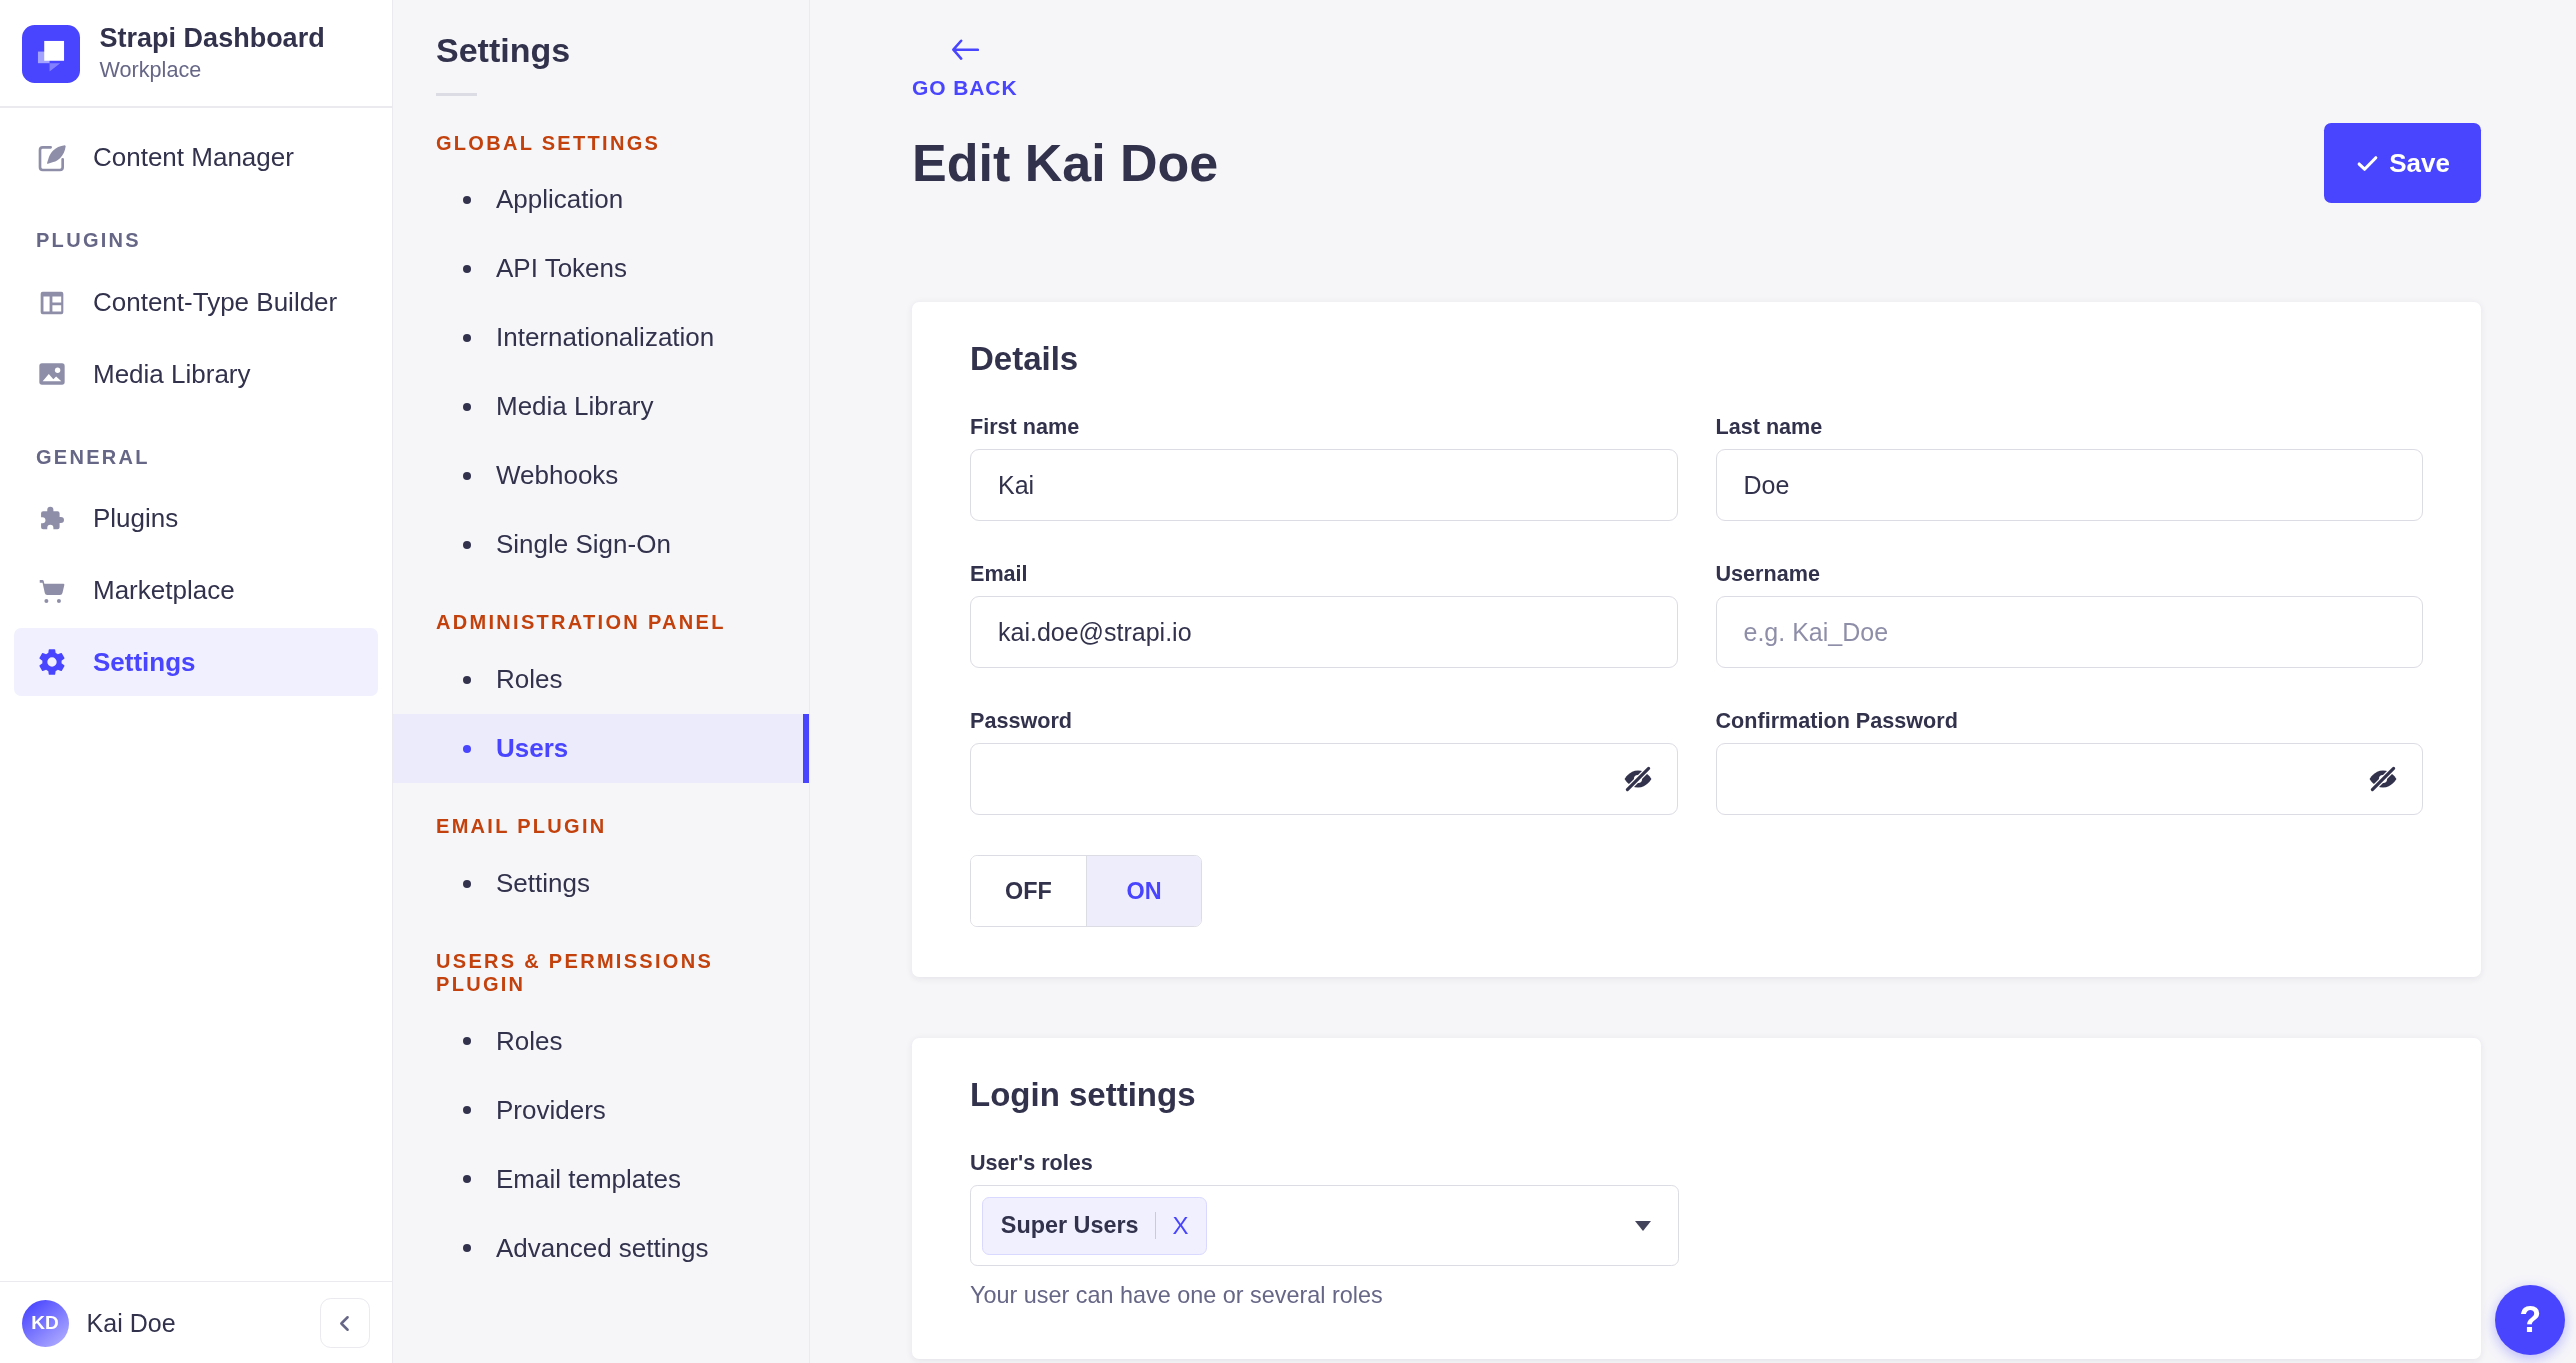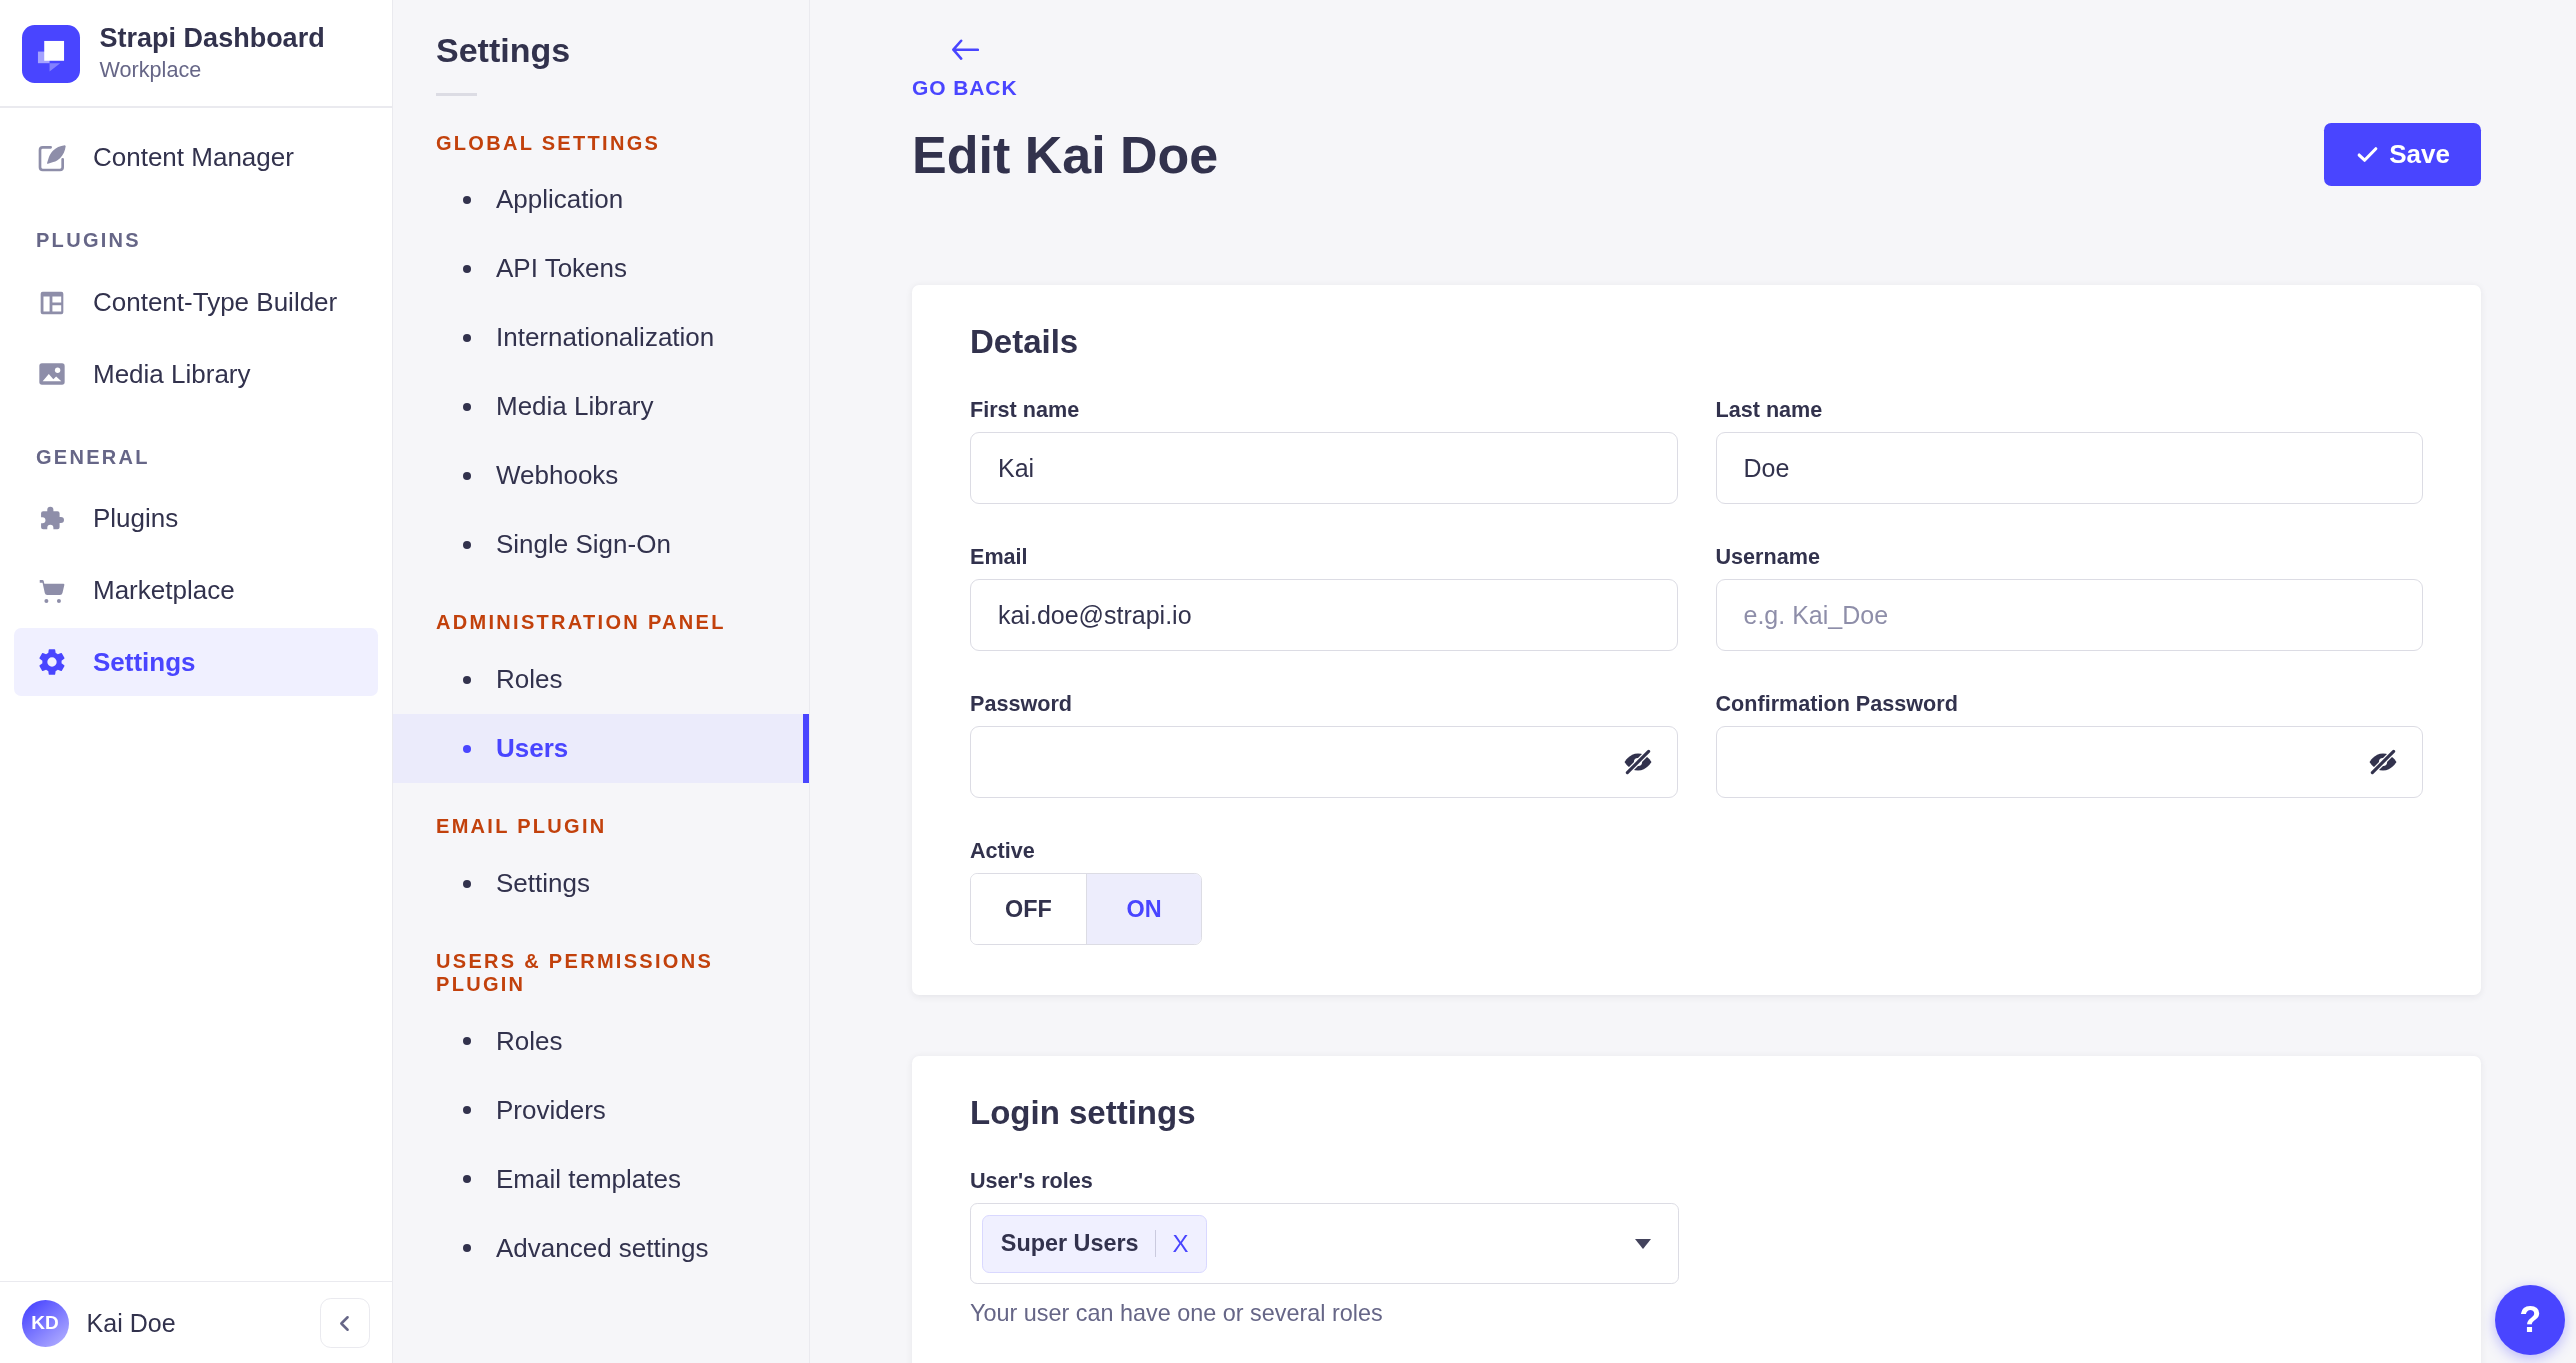--- a/index.html
+++ b/index.html
@@ -39,21 +39,21 @@
   .bullet{width:8px;height:8px;min-width:8px;border-radius:50%;background:currentColor;display:inline-block;}
   .subnav-item.active{background:#ebebfb;color:#4945ff;font-weight:700;}
   .subnav-item.active::after{content:"";position:absolute;right:0;top:0;bottom:0;width:6.3px;background:#4945ff;}
 
   
   .content{flex:1;padding:38px 95px 0 102px;position:relative;overflow:hidden;}
   .back-link{display:inline-flex;align-items:center;gap:14.4px;color:#4945ff;font-weight:700;font-size:21px;letter-spacing:0.9px;cursor:pointer;text-decoration:none;flex-direction:column;}
   .back-link svg{width:29px;height:23.4px;}
   .title-row{display:flex;align-items:center;justify-content:space-between;margin-top:23.4px;margin-bottom:99px;}
   .page-title{font-size:52px;font-weight:700;margin:0;color:#32324d;}
-  .save-btn{display:inline-flex;align-items:center;gap:9px;background:#4945ff;color:#fff;font-size:26px;font-weight:600;border:none;border-radius:7.2px;padding:0 31px;height:63px;cursor:pointer;}
+  .save-btn{display:inline-flex;align-items:center;gap:9px;background:#4945ff;color:#fff;font-size:26px;font-weight:600;border:none;border-radius:7.2px;padding:0 31px;height:80px;cursor:pointer;}
   .save-btn svg{width:25px;height:25px;}
 
   .card{background:#fff;border-radius:7.2px;box-shadow:0 1.8px 7.2px rgba(33,33,52,.08);padding:38px 58px 50px;}
   .card + .card{margin-top:61px;}
   .card-title{font-size:33px;font-weight:600;margin:0 0 36px;color:#32324d;}
   .form-grid{display:grid;grid-template-columns:1fr 1fr;column-gap:38px;row-gap:40px;}
   .field-label{display:block;font-size:21.6px;font-weight:600;color:#32324d;margin-bottom:9px;}
   .input-wrap{position:relative;}
   .text-input{width:100%;height:72px;border:1.8px solid #dcdce4;border-radius:9px;padding:0 27px;font-size:25px;color:#32324d;background:#fff;outline:none;}
   .text-input.with-icon{padding-right:81px;}
@@ -320,21 +320,20 @@
                   <circle cx="12" cy="12" r="1.6" fill="currentColor"></circle>
                   <line x1="3.5" y1="20.5" x2="20.5" y2="3.5" stroke="#fff" stroke-width="4"></line>
                   <line x1="4.5" y1="19.5" x2="19.5" y2="4.5" stroke="currentColor" stroke-width="2.2" stroke-linecap="round"></line>
                 </svg>
               </span>
             </button>
           </div>
         </div>
 
         <div class="field">
-          <label class="field-label">Active</label>
           <div class="toggle">
             <div class="toggle-opt off">OFF</div>
             <div class="toggle-opt on">ON</div>
           </div>
         </div>
         <div></div>
 
       </div>
     </section>
 

